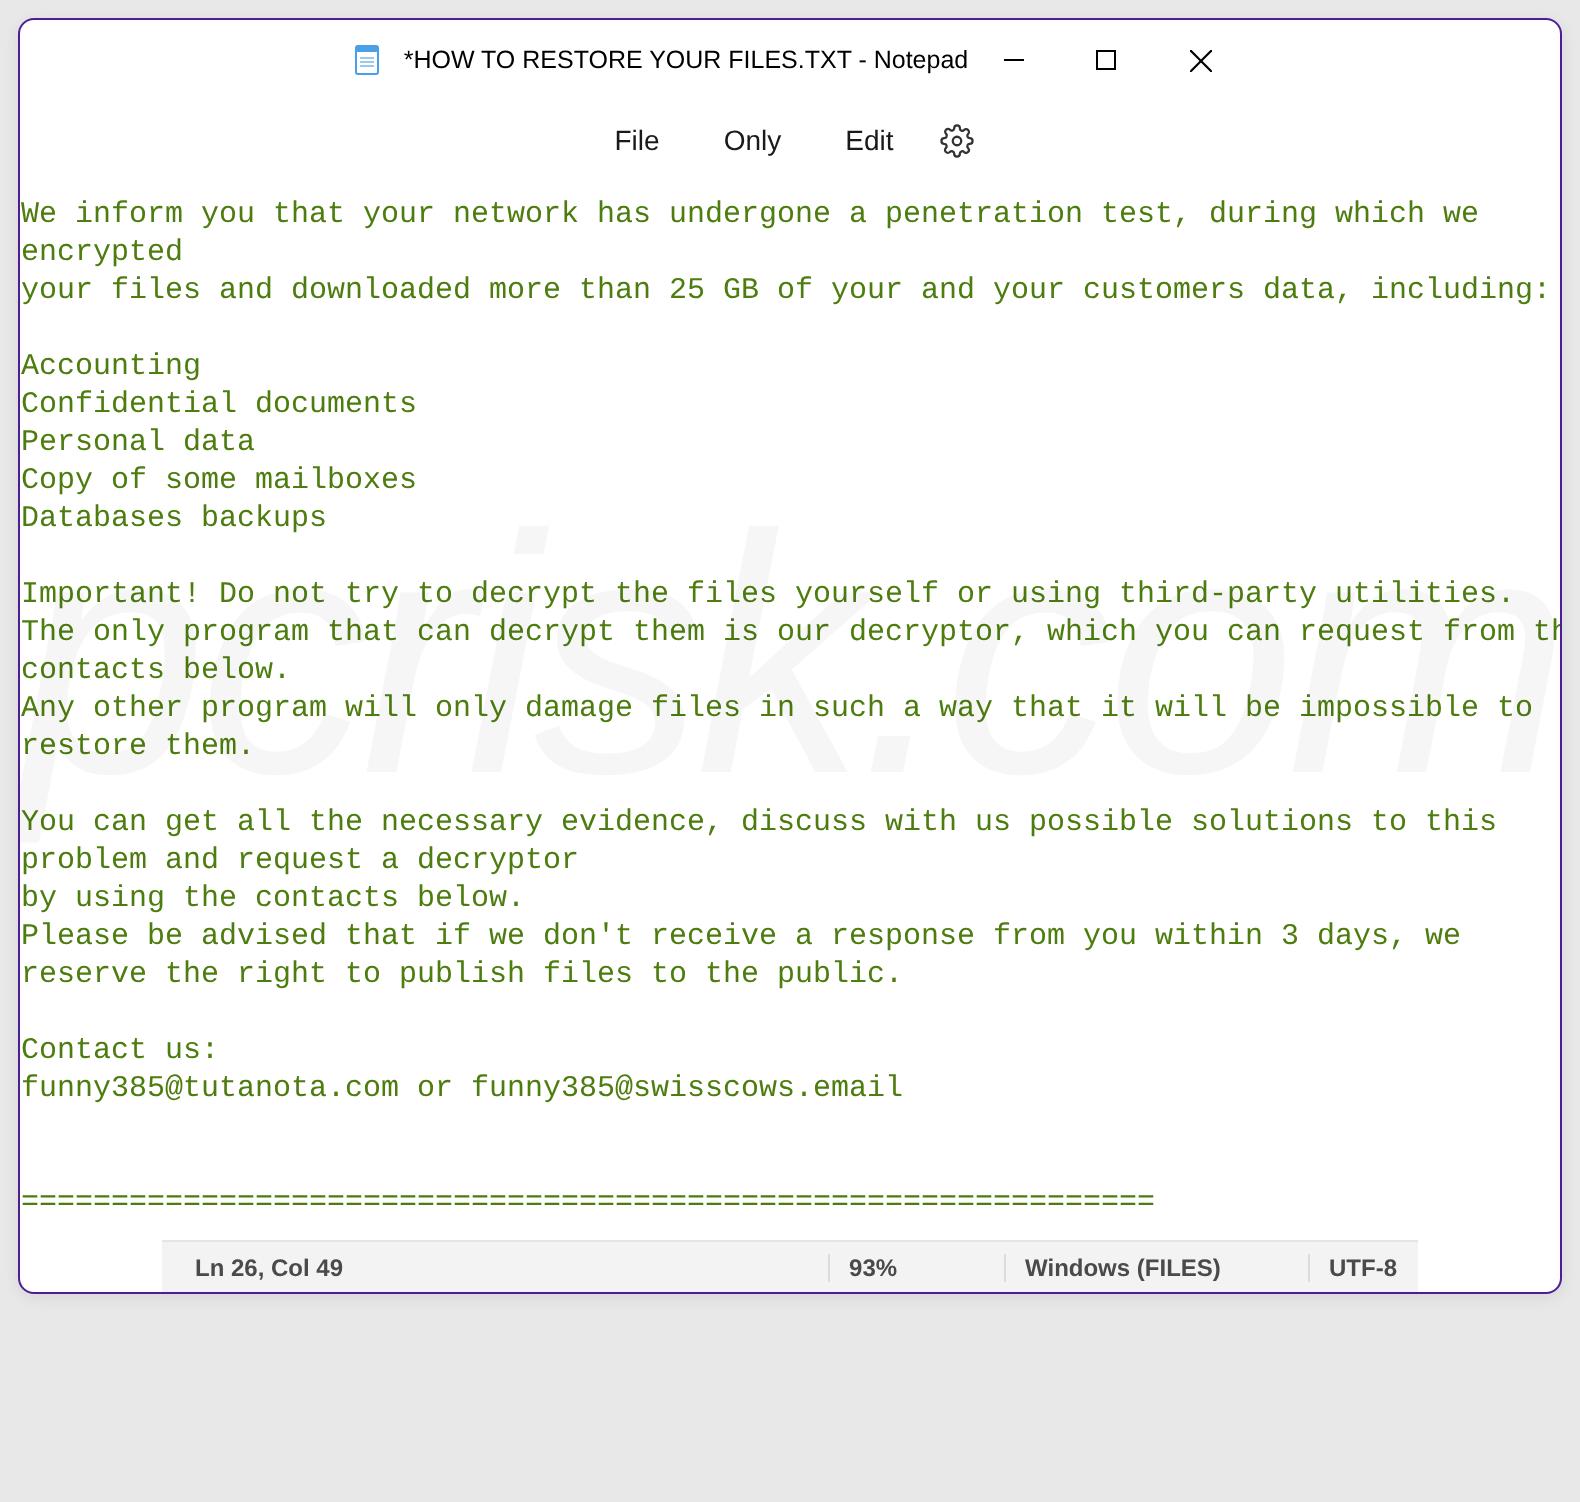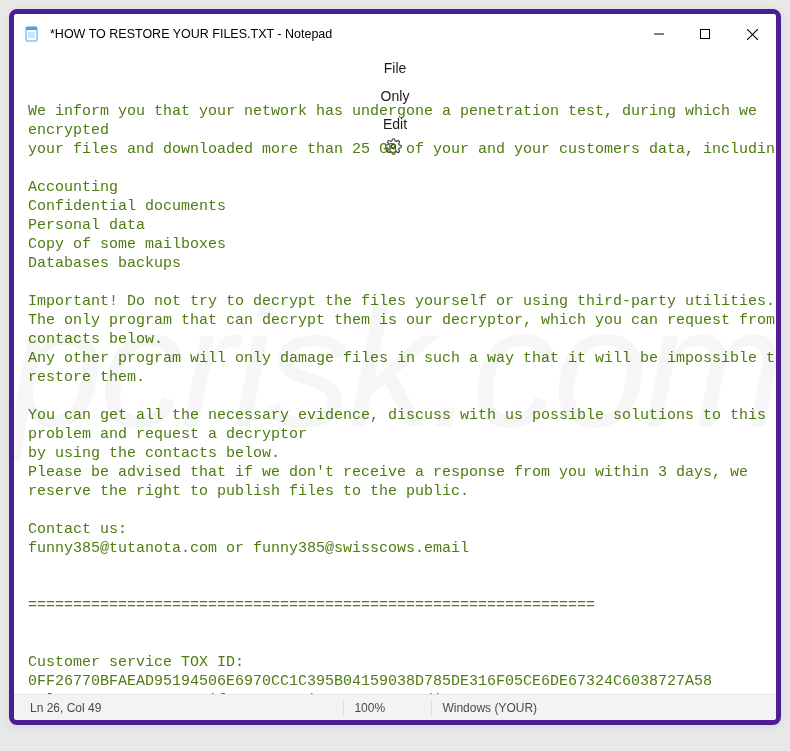--- a/index.html
+++ b/index.html
@@ -9,28 +9,29 @@
     width: 790px;
     height: 751px;
     overflow: hidden;
     position: relative;
   }
   .window {
     position: absolute;
     left: 9px;
     top: 9px;
     width: 772px;
-    height: 716px;
+    height: 638px;
     background: #ffffff;
-    border: 5px solid #4c1d95;
+    border: 1px solid #4c1d95;
     border-radius: 8px;
     display: flex;
     flex-direction: column;
     box-shadow: 0 2px 8px rgba(0,0,0,0.08);
     overflow: hidden;
+    align-items: center;
   }
   .titlebar {
     height: 40px;
     display: flex;
     align-items: center;
     padding-left: 10px;
     background: #ffffff;
   }
   .app-icon {
     width: 16px;
@@ -61,21 +62,20 @@
     font-size: 10px;
     color: #000;
   }
   .win-btn.close { width: 48px; }
   .menubar {
     display: flex;
     align-items: center;
     padding: 0 8px;
     height: 40px;
     background: #ffffff;
-    flex-direction: column;
   }
   .menu-item {
     font-size: 14px;
     color: #1a1a1a;
     padding: 6px 16px;
     border-radius: 4px;
   }
   .menu-spacer { flex: 1; }
   .settings-btn {
     width: 32px;
@@ -102,20 +102,21 @@
     background: #f3f3f3;
     border-top: 1px solid #e5e5e5;
     display: flex;
     align-items: center;
     font-size: 12px;
     color: #4a4a4a;
   }
   .status-cell {
     padding: 0 10px;
     border-left: 1px solid #dcdcdc;
+    font-weight: bold;
   }
   .status-cell.first { border-left: none; margin-left: 6px; }
   .status-spacer-a { width: 232px; }
   .status-cell.zoom { width: 88px; }
   .status-cell.eol  { width: 152px; }
   .status-cell.enc  { flex: 1; }
 
   
   .wm {
     position: absolute;
@@ -210,21 +211,22 @@
 ===============================================================
 
 
 Customer service TOX ID:
 0FF26770BFAEAD95194506E6970CC1C395B04159038D785DE316F05CE6DE67324C6038727A58
 Only emergency! Use if support is not responding</div>
 
   <div class="statusbar">
     <div class="status-cell first">Ln 26, Col 49</div>
     <div class="status-spacer-a"></div>
-    <div class="status-cell zoom">100%</div>
-    <div class="status-cell eol">Windows (YOUR)</div>
+    <div class="status-cell zoom">93%</div>
+    <div class="status-cell eol">Windows (FILES)</div>
+    <div class="status-cell enc">UTF-8</div>
   </div>
 
   <div class="wm">
     <span>pcrisk.com</span>
   </div>
 
 </div>
 
 </body></html>

